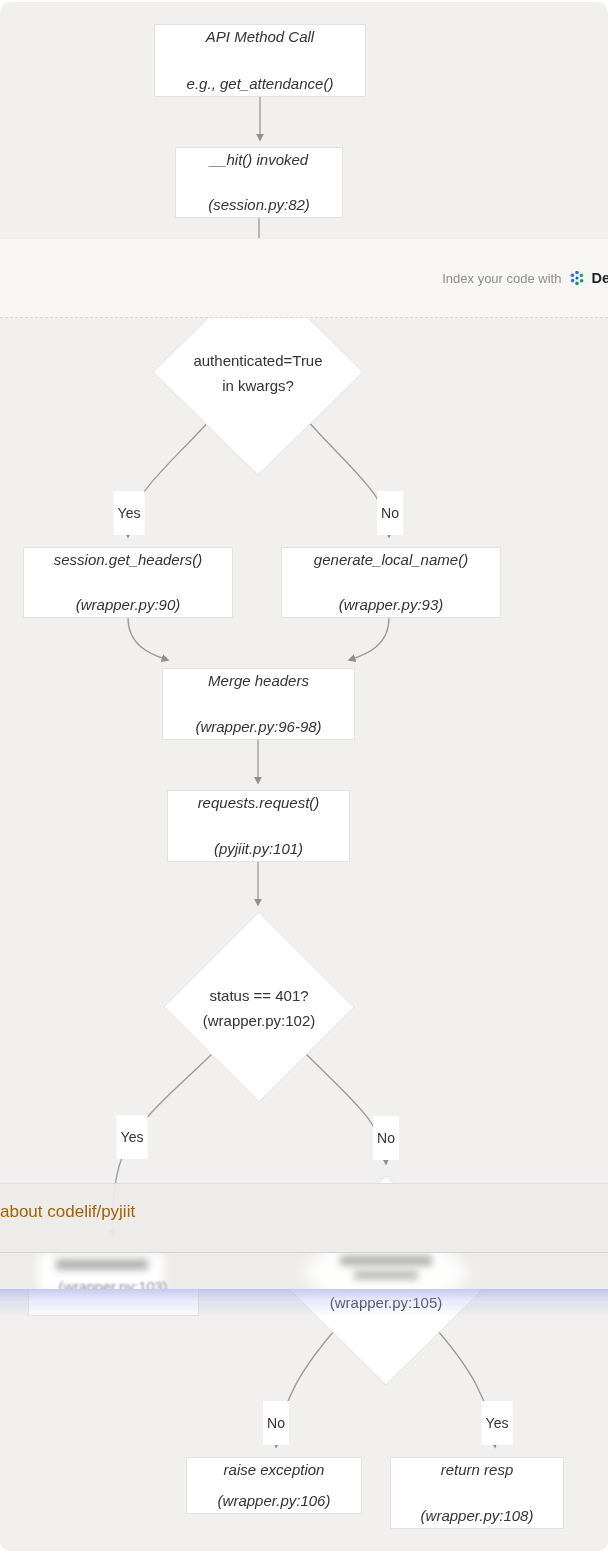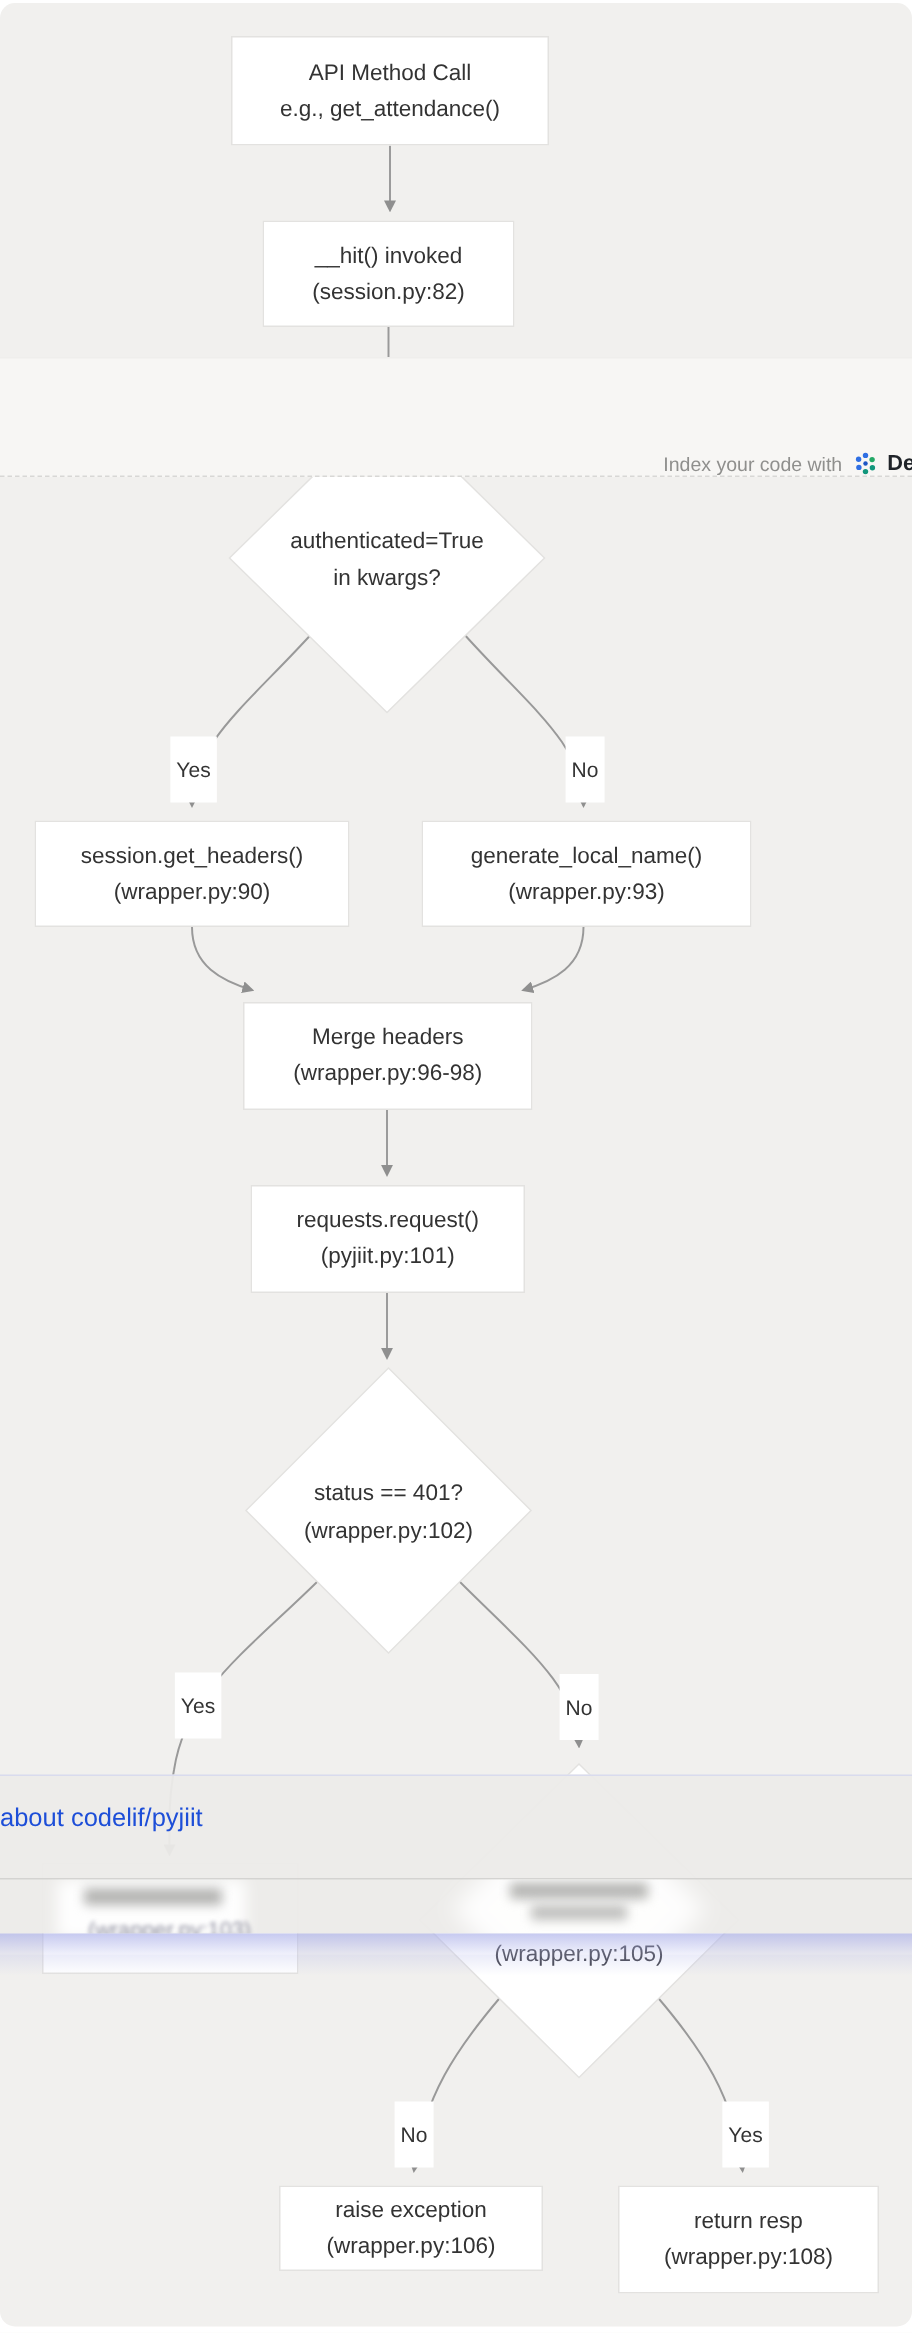--- a/index.html
+++ b/index.html
@@ -4,41 +4,41 @@
 <style>
   html,body{margin:0;padding:0;width:608px;height:1555px;background:#ffffff;
             font-family:"Liberation Sans","DejaVu Sans",sans-serif;}
   .page{position:relative;width:608px;height:1555px;overflow:hidden;background:#ffffff;}
   .canvas{position:absolute;top:2px;left:0;right:0;bottom:4px;background:#f1f0ee;
           border-radius:10px;overflow:hidden;}
   .content{position:absolute;top:-2px;left:0;width:608px;height:1555px;}
 
   
   .node{position:absolute;background:#ffffff;border:1px solid #e3e2e0;box-sizing:border-box;
-        display:flex;flex-direction:column;align-items:center;justify-content:center;
-        color:#333333;font-size:15px;line-height:24px;text-align:center;}
+        display:flex;flex-direction:column;align-items:center;justify-content:space-between;
+        color:#333333;font-size:15px;line-height:24px;text-align:center;font-style:italic;}
   .elabel{position:absolute;transform:translate(-50%,-50%);background:#ffffff;
           padding:12px 4px;color:#333333;font-size:14px;line-height:20px;}
   .dtext{position:absolute;color:#333333;font-size:15px;line-height:25px;text-align:center;}
   svg.flow{position:absolute;top:0;left:0;}
 
   
   .banner{position:absolute;left:0;top:238px;width:608px;height:80px;background:#f7f6f4;
           border-top:1px solid rgba(0,0,0,0.03);border-bottom:1px dashed #d8d7d5;
-          box-sizing:border-box;display:flex;align-items:flex-end;justify-content:flex-end;
+          box-sizing:border-box;display:flex;align-items:center;justify-content:flex-end;
           overflow:hidden;z-index:5;}
   .banner .btxt{color:#8f8f8d;font-size:13px;white-space:nowrap;}
   .banner .bicon{margin:0 6px 0 8px;flex:0 0 auto;display:block;}
   .banner .bbrand{color:#1f2328;font-size:14.5px;font-weight:bold;white-space:nowrap;margin-right:-2px;}
 
   
   .ovl-panel{position:absolute;left:0;top:1183px;width:608px;height:106px;
              background:rgba(236,235,233,0.95);border-top:1px solid #d9dbee;
              box-sizing:border-box;z-index:8;}
-  .ovl-title{position:absolute;left:0;top:16px;color:#1d4ed8;font-size:17px;line-height:24px;white-space:nowrap;}
+  .ovl-title{position:absolute;left:0;top:16px;color:#a16207;font-size:17px;line-height:24px;white-space:nowrap;}
   .ovl-divider{position:absolute;left:0;top:1252px;width:608px;height:1px;background:#d4d3d1;z-index:9;}
   .ghostwrap{position:absolute;left:0;top:1253px;width:608px;height:36px;overflow:hidden;z-index:9;}
   .gbox{position:absolute;left:38px;top:0;width:126px;height:40px;background:rgba(255,255,255,0.95);
         border-radius:4px;filter:blur(5px);}
   .gdia{position:absolute;left:326px;top:-40px;width:120px;height:120px;background:rgba(255,255,255,0.92);
         transform:rotate(45deg);filter:blur(7px);}
   .gbar{position:absolute;border-radius:2px;filter:blur(3.5px);}
   .gtext{position:absolute;text-align:center;font-size:14.5px;color:#8f90a0;filter:blur(1.3px);}
   .ovl-band{position:absolute;left:0;top:1289px;width:608px;height:14px;z-index:9;
             background:linear-gradient(to bottom,rgba(168,173,232,0.65),rgba(197,200,240,0.25));}
@@ -101,21 +101,21 @@
       </div>
       <div class="node" style="left:167px;top:790px;width:183px;height:72px">
         <div>requests.request()</div>
         <div>(pyjiit.py:101)</div>
       </div>
       <div class="node" style="left:28px;top:1242px;width:171px;height:74px"></div>
       <div class="node" style="left:186px;top:1457px;width:176px;height:57px">
         <div>raise exception</div>
         <div>(wrapper.py:106)</div>
       </div>
-      <div class="node" style="left:412px;top:1457px;width:174px;height:72px">
+      <div class="node" style="left:390px;top:1457px;width:174px;height:72px">
         <div>return resp</div>
         <div>(wrapper.py:108)</div>
       </div>
 
       <div class="dtext" style="left:158px;top:348px;width:200px">
         <div>authenticated=True</div>
         <div>in kwargs?</div>
       </div>
       <div class="dtext" style="left:159px;top:983px;width:200px">
         <div>status == 401?</div>

